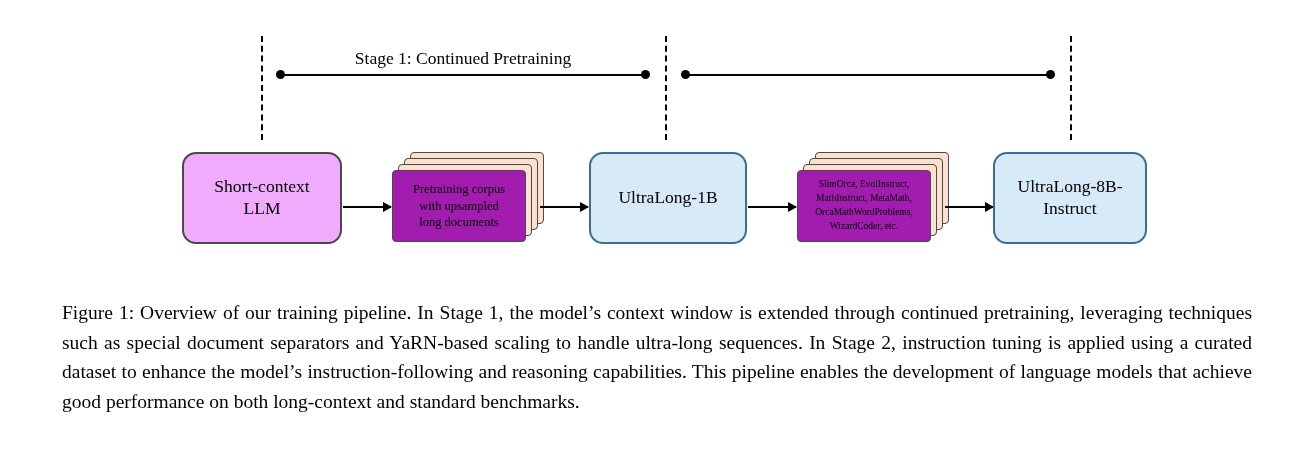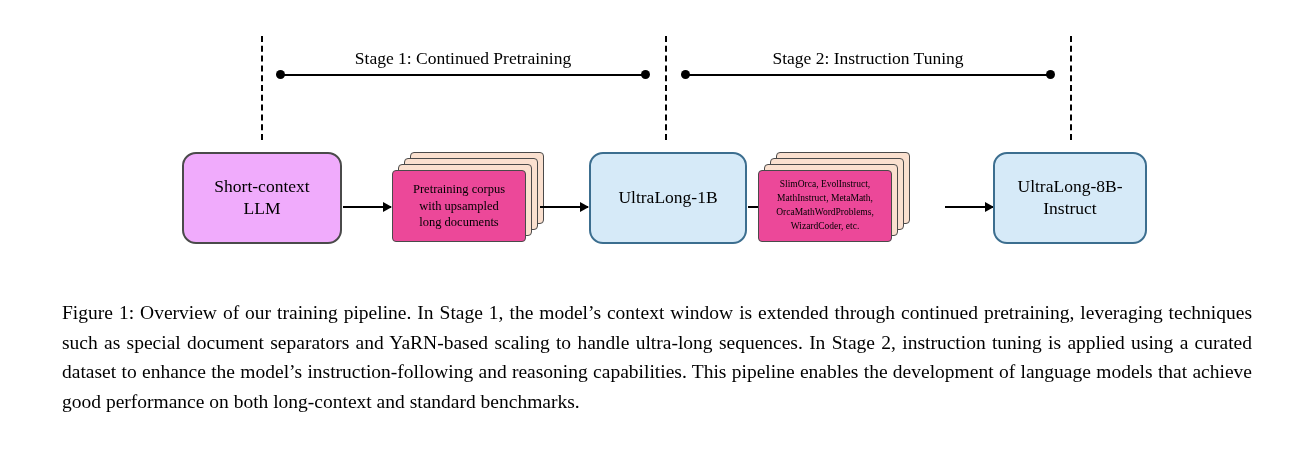--- a/index.html
+++ b/index.html
@@ -79,21 +79,21 @@
   .docstack {
     position: absolute;
   }
   .docstack .card {
     position: absolute;
     background: #fae0cf;
     border: 1.5px solid #4a4a4a;
     border-radius: 4px;
   }
   .docstack .card.front {
-    background: #ec4899;
+    background: #a21caf;
     display: flex;
     align-items: center;
     justify-content: center;
     text-align: center;
     padding: 4px 6px;
     color: #000;
     font-family: "Liberation Serif", serif;
   }
 
   .flow-arrow {
@@ -135,21 +135,20 @@
   <div class="dashed-line" style="left:665px; top:36px; height:104px;"></div>
   <div class="dashed-line" style="left:1070px; top:36px; height:104px;"></div>
 
   <div class="stage-label" style="left:261px; top:48px; width:404px;">Stage 1: Continued Pretraining</div>
   <div class="arrow-span" style="left:277px; top:70px; width:372px;">
     <div class="bar"></div>
     <div class="dot left"></div>
     <div class="dot right"></div>
   </div>
 
-  <div class="stage-label" style="left:666px; top:48px; width:404px;">Stage 2: Instruction Tuning</div>
   <div class="arrow-span" style="left:682px; top:70px; width:372px;">
     <div class="bar"></div>
     <div class="dot left"></div>
     <div class="dot right"></div>
   </div>
 
   <div class="node grey" style="left:182px; top:152px; width:160px; height:92px; white-space:pre-line;">Short-context
 LLM</div>
 
   <div class="flow-arrow" style="left:343px; top:206px; width:48px;"></div>
@@ -162,21 +161,21 @@
 with upsampled
 long documents</div>
   </div>
 
   <div class="flow-arrow" style="left:540px; top:206px; width:48px;"></div>
 
   <div class="node blue" style="left:589px; top:152px; width:158px; height:92px; white-space:pre-line;">UltraLong-1B</div>
 
   <div class="flow-arrow" style="left:748px; top:206px; width:48px;"></div>
 
-  <div class="docstack" style="left:758px; top:152px; width:156px; height:98px;">
+  <div class="docstack" style="left:797px; top:152px; width:156px; height:98px;">
     <div class="card" style="left:18px; top:0px; width:134px; height:72px;"></div>
     <div class="card" style="left:12px; top:6px; width:134px; height:72px;"></div>
     <div class="card" style="left:6px; top:12px; width:134px; height:72px;"></div>
     <div class="card front" style="left:0px; top:18px; width:134px; height:72px; font-size:9.5px; line-height:1.45; white-space:pre-line;">SlimOrca, EvolInstruct,
 MathInstruct, MetaMath,
 OrcaMathWordProblems,
 WizardCoder, etc.</div>
   </div>
 
   <div class="flow-arrow" style="left:945px; top:206px; width:48px;"></div>

